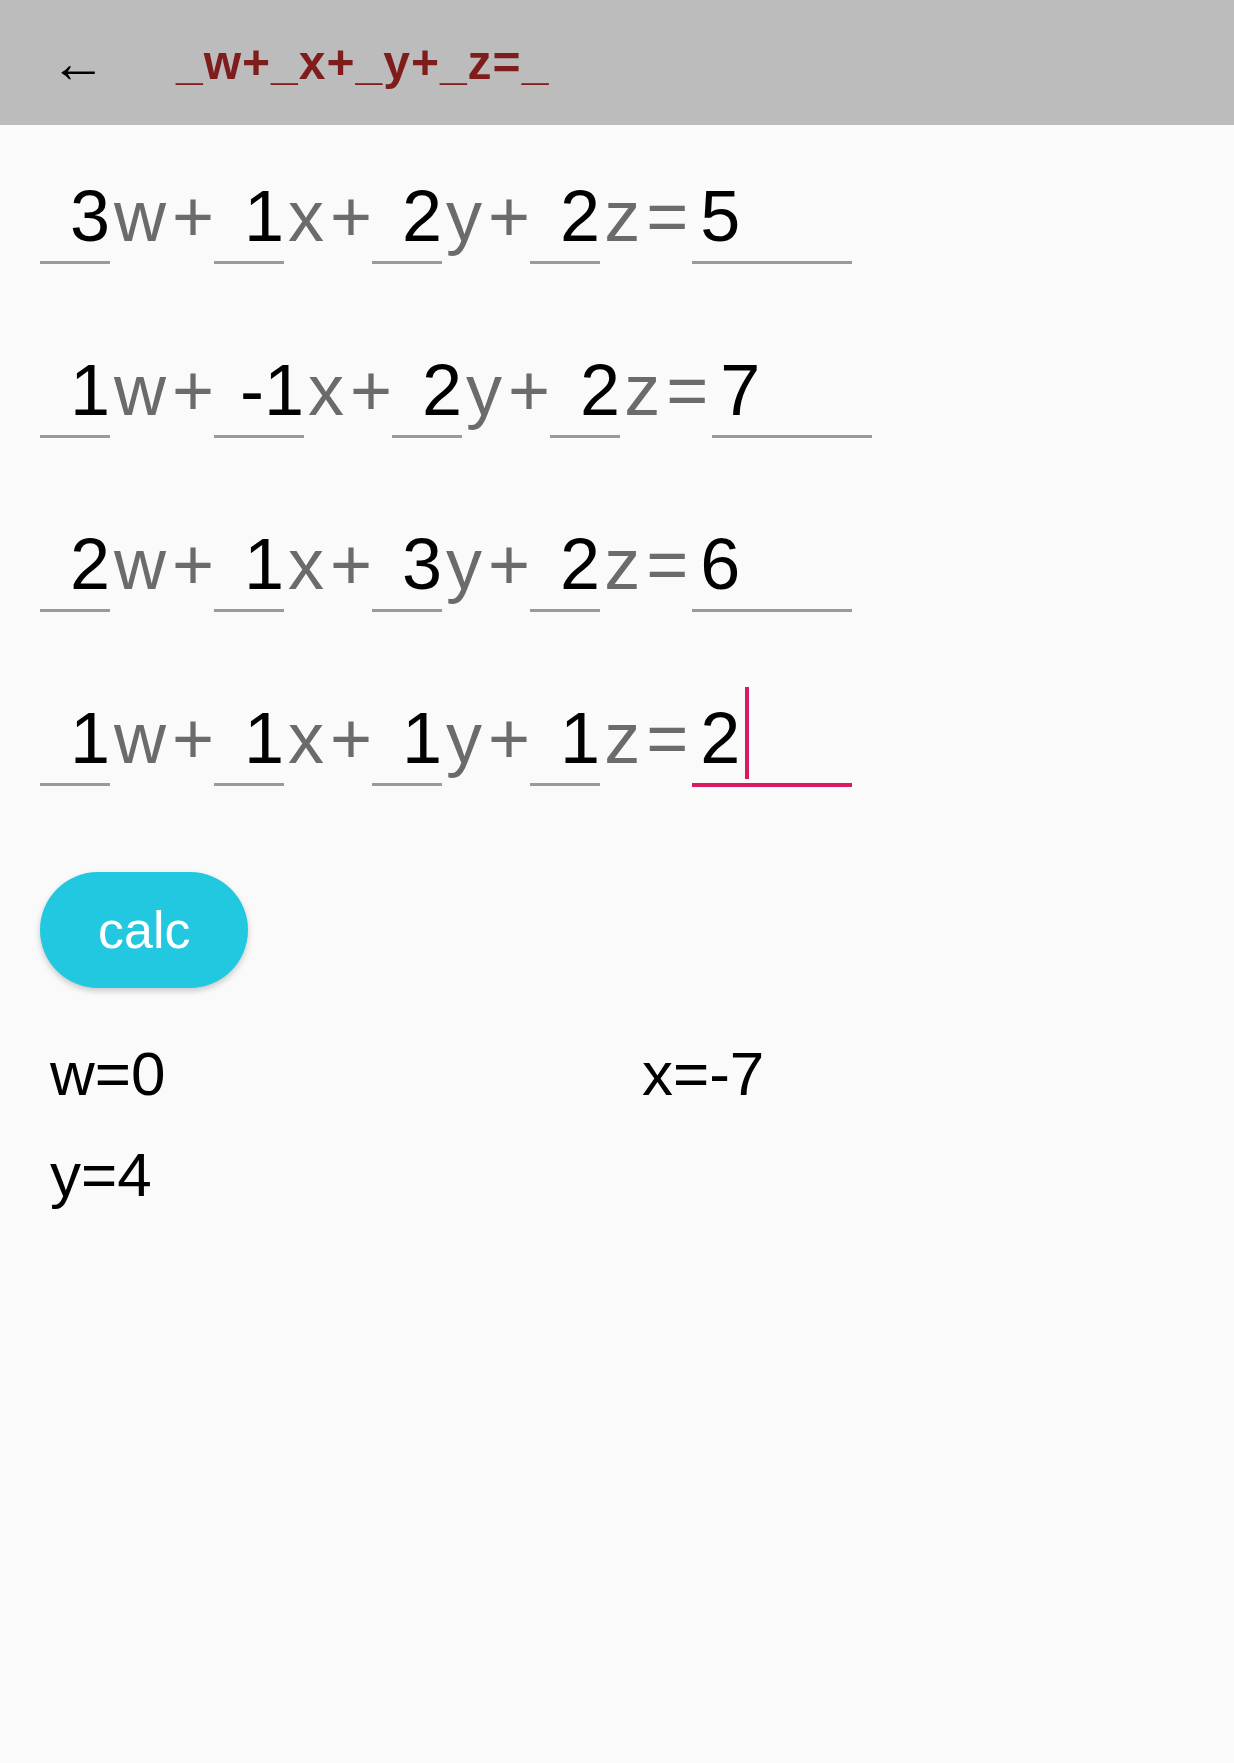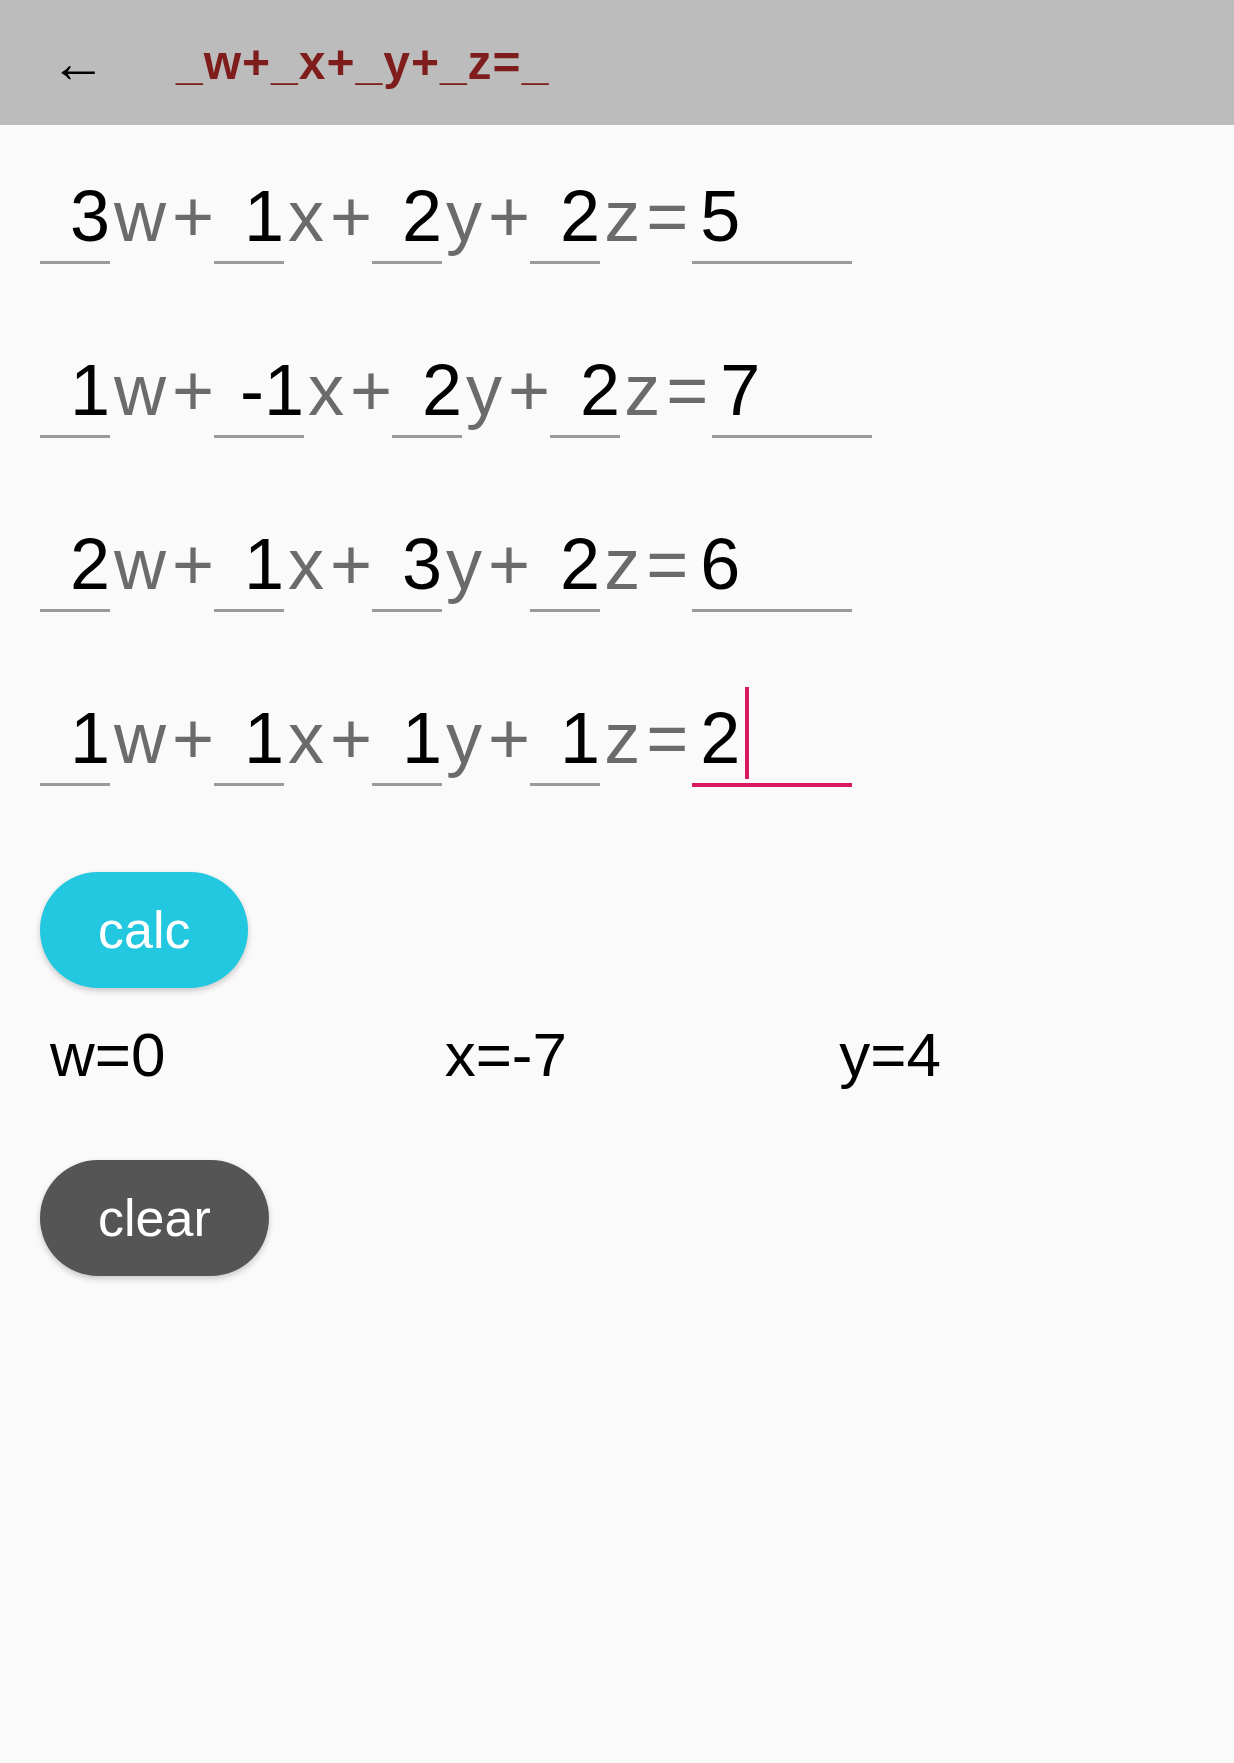--- a/index.html
+++ b/index.html
@@ -94,26 +94,26 @@
   .btn {
     display:inline-block;
     border:none;
     border-radius:60px;
     font-size:52px;
     color:#fff;
     padding:28px 58px;
     cursor:pointer;
     box-shadow:0 3px 6px rgba(0,0,0,.2);
   }
-  .btn-calc { background:#21c8df; margin-bottom:31px; }
+  .btn-calc { background:#21c8df; margin-bottom:50px; }
   .btn-clear { background:#555; }
 
   .results {
     display:grid;
-    grid-template-columns: 1fr 1fr 1fr;
+    grid-template-columns: 1fr 1fr;
     column-gap:40px;
     row-gap:30px;
     font-size:62px;
     color:#000;
     margin-bottom:70px;
     padding-left:10px;
   }
 </style>
 </head>
 <body>
@@ -189,15 +189,14 @@
     </div>
 
   <button class="btn btn-calc">calc</button>
 
   <div class="results">
     <div>w=0</div>
     <div>x=-7</div>
     <div>y=4</div>
   </div>
 
-  <button class="btn btn-clear">clear</button>
 
 </div>
 
 </body></html>

